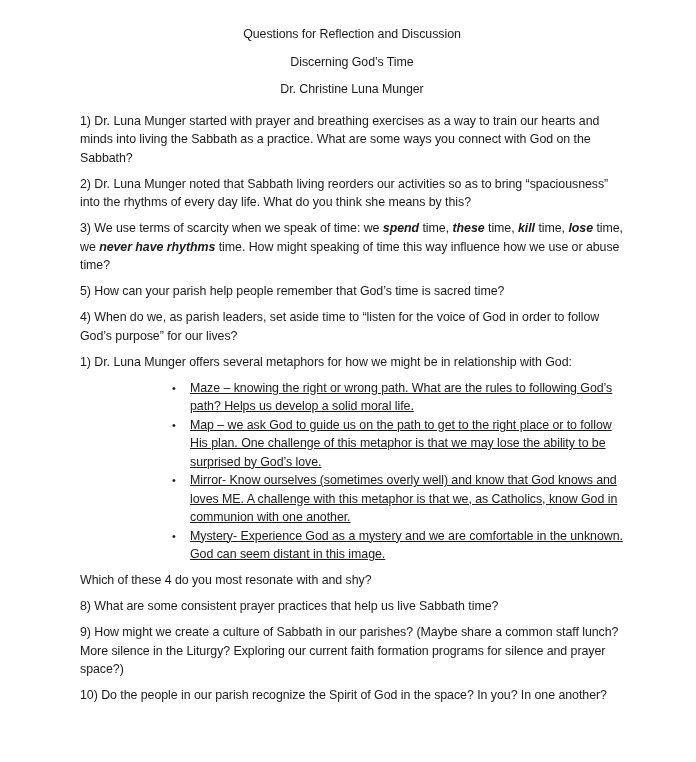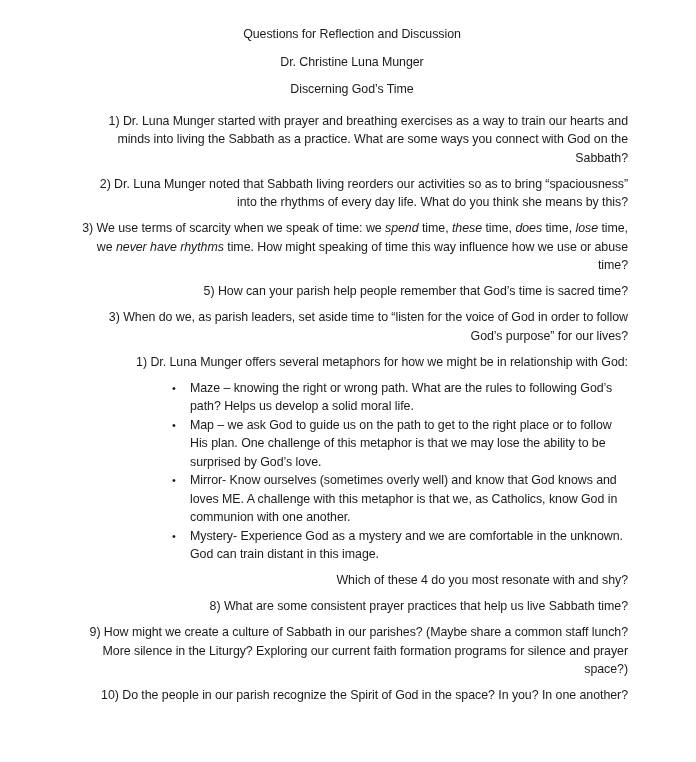--- a/index.html
+++ b/index.html
@@ -25,73 +25,74 @@
     text-align: center;
   }
   .doc-header p {
     margin: 0 0 9px 8px;
   }
   .doc-body {
     padding: 4px 68px 0 80px;
   }
   p.para {
     margin: 0 0 7.5px 0;
-    text-align: right;
   }
   .bullet-list {
     margin: 2px 0 7.5px 0;
   }
   .bullet-row {
     display: flex;
     padding-left: 92px;
   }
   .bullet-dot {
     flex: none;
     width: 18px;
     font-size: 11px;
   }
   .bullet-text {
     flex: 1;
+    text-decoration: underline;
   }
   em {
     font-style: italic;
+    font-weight: bold;
   }
 </style>
 </head>
 <body>
 
 <div class="page">
   <div class="doc-header">
     <p>Questions for Reflection and Discussion</p>
+    <p>Discerning God’s Time</p>
     <p>Dr. Christine Luna Munger</p>
-    <p>Discerning God’s Time</p>
   </div>
   <div class="doc-body">
       <p class="para"><span>1) Dr. Luna Munger started with prayer and breathing exercises as a way to train our hearts and minds into living the Sabbath as a practice. What are some ways you connect with God on the Sabbath?</span></p>
       <p class="para"><span>2) Dr. Luna Munger noted that Sabbath living reorders our activities so as to bring “spaciousness” into the rhythms of every day life. What do you think she means by this?</span></p>
-      <p class="para"><span>3) We use terms of scarcity when we speak of time: we </span><em>spend</em><span> time, </span><em>these</em><span> time, </span><em>does</em><span> time, </span><em>lose</em><span> time, we </span><em>never have rhythms</em><span> time. How might speaking of time this way influence how we use or abuse time?</span></p>
+      <p class="para"><span>3) We use terms of scarcity when we speak of time: we </span><em>spend</em><span> time, </span><em>these</em><span> time, </span><em>kill</em><span> time, </span><em>lose</em><span> time, we </span><em>never have rhythms</em><span> time. How might speaking of time this way influence how we use or abuse time?</span></p>
       <p class="para"><span>5) How can your parish help people remember that God’s time is sacred time?</span></p>
-      <p class="para"><span>3) When do we, as parish leaders, set aside time to “listen for the voice of God in order to follow God’s purpose” for our lives?</span></p>
+      <p class="para"><span>4) When do we, as parish leaders, set aside time to “listen for the voice of God in order to follow God’s purpose” for our lives?</span></p>
       <p class="para"><span>1) Dr. Luna Munger offers several metaphors for how we might be in relationship with God:</span></p>
       <div class="bullet-list">
         <div class="bullet-row">
           <span class="bullet-dot">•</span>
           <span class="bullet-text"><span>Maze – knowing the right or wrong path. What are the rules to following God’s path? Helps us develop a solid moral life.</span></span>
         </div>
         <div class="bullet-row">
           <span class="bullet-dot">•</span>
           <span class="bullet-text"><span>Map – we ask God to guide us on the path to get to the right place or to follow His plan. One challenge of this metaphor is that we may lose the ability to be surprised by God’s love.</span></span>
         </div>
         <div class="bullet-row">
           <span class="bullet-dot">•</span>
           <span class="bullet-text"><span>Mirror- Know ourselves (sometimes overly well) and know that God knows and loves ME. A challenge with this metaphor is that we, as Catholics, know God in communion with one another.</span></span>
         </div>
         <div class="bullet-row">
           <span class="bullet-dot">•</span>
-          <span class="bullet-text"><span>Mystery- Experience God as a mystery and we are comfortable in the unknown. God can train distant in this image.</span></span>
+          <span class="bullet-text"><span>Mystery- Experience God as a mystery and we are comfortable in the unknown. God can seem distant in this image.</span></span>
         </div>
       </div>
       <p class="para"><span>Which of these 4 do you most resonate with and shy?</span></p>
       <p class="para"><span>8) What are some consistent prayer practices that help us live Sabbath time?</span></p>
       <p class="para"><span>9) How might we create a culture of Sabbath in our parishes? (Maybe share a common staff lunch? More silence in the Liturgy? Exploring our current faith formation programs for silence and prayer space?)</span></p>
       <p class="para"><span>10) Do the people in our parish recognize the Spirit of God in the space? In you? In one another?</span></p>
     </div>
 </div>
 
 </body></html>

